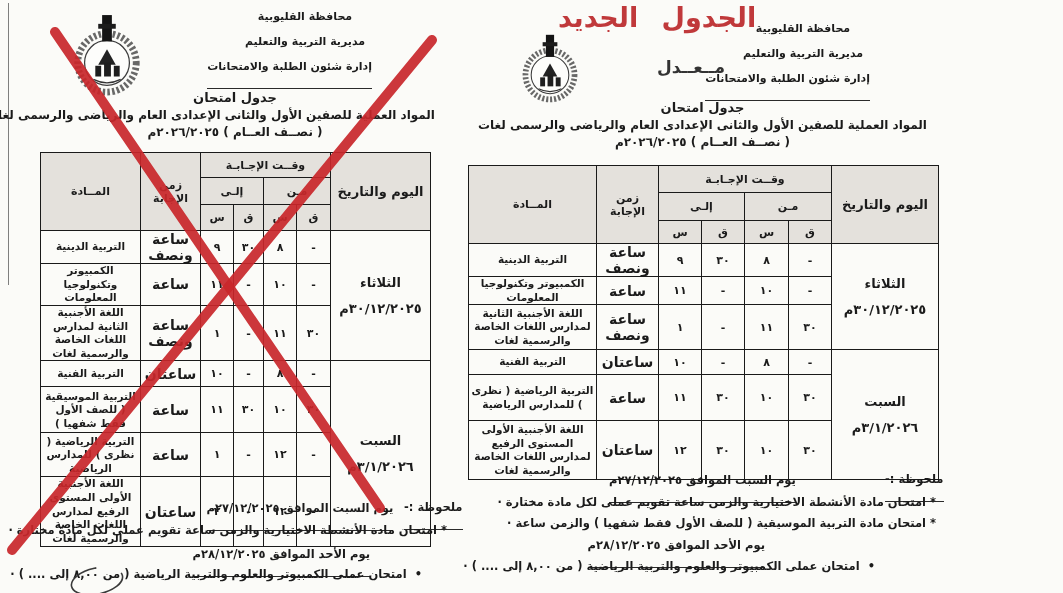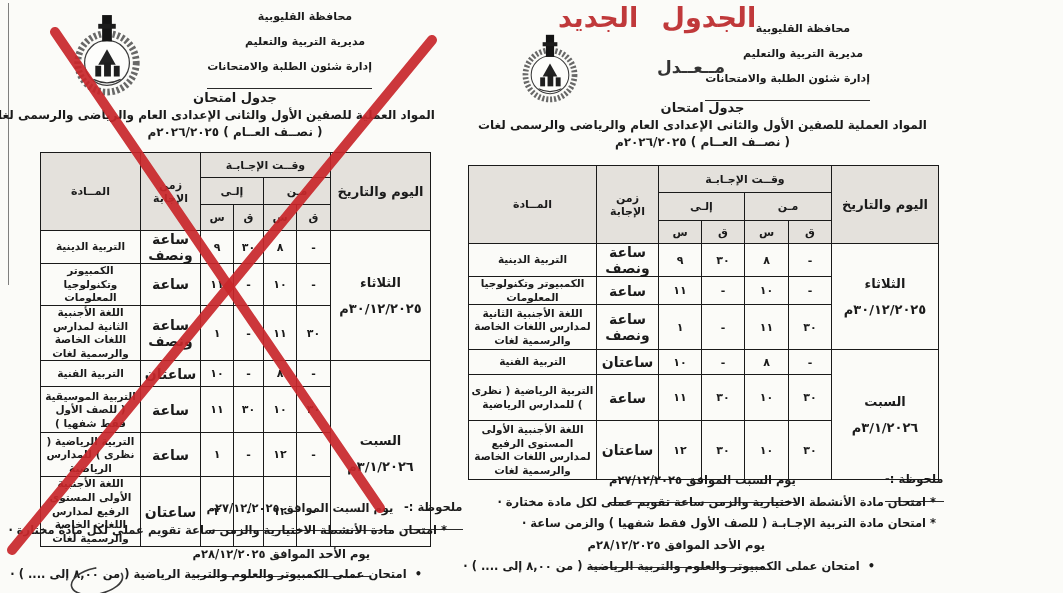--- a/index.html
+++ b/index.html
@@ -300,21 +300,21 @@
     </tbody>
       </table>
 
     <div class="abs rtl note" style="left:425px;top:472px;">
       <span class="uline">ملحوظة :-</span>
     </div>
     <div class="abs rtl note" style="left:140px;top:473px;width:205px;text-align:center;">
       <span class="uline">يوم السبت الموافق ٢٧/١٢/٢٠٢٥م</span>
     </div>
     <div class="abs rtl note note-right" style="left:40px;top:495px;width:436px;">* امتحان مادة الأنشطة الاختيارية والزمن ساعة تقويم عملى لكل مادة مختارة ·</div>
-    <div class="abs rtl note note-right" style="left:40px;top:516px;width:436px;">* امتحان مادة التربية الإجـابـة ( للصف الأول فقط شفهيا ) والزمن ساعة ·</div>
+    <div class="abs rtl note note-right" style="left:40px;top:516px;width:436px;">* امتحان مادة التربية الموسيقية ( للصف الأول فقط شفهيا ) والزمن ساعة ·</div>
     <div class="abs rtl note" style="left:140px;top:538px;width:165px;text-align:center;">
       <span class="uline">يوم الأحد الموافق ٢٨/١٢/٢٠٢٥م</span>
     </div>
     <div class="abs rtl note note-right" style="left:100px;top:559px;width:315px;">
       <span>•</span>&nbsp;
       <span>امتحان عملى الكمبيوتر والعلوم والتربية الرياضية ( من ٨,٠٠ إلى .... ) ·</span>
     </div>
   </div>
 
 </div>

